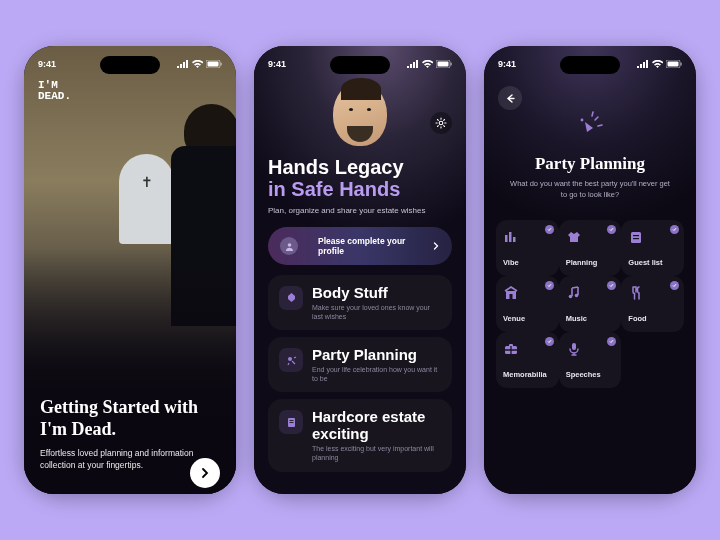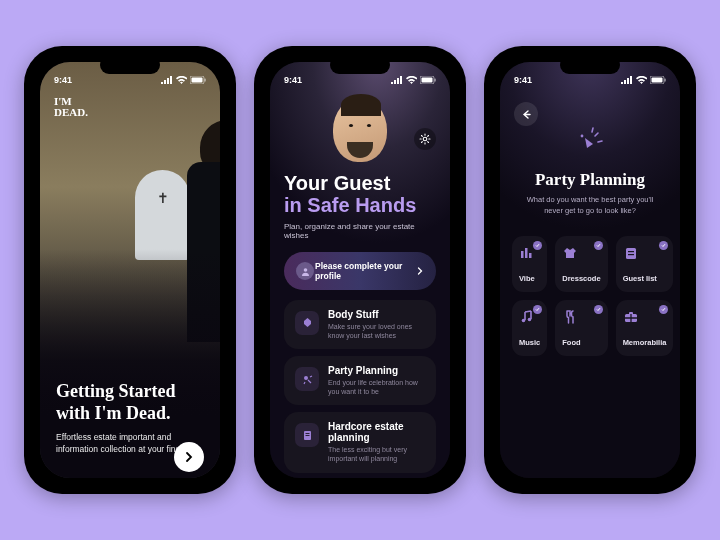--- a/index.html
+++ b/index.html
@@ -1,28 +1,28 @@
 <!DOCTYPE html>
 <html><head>
 <meta charset="utf-8">
 <style>
   * { margin:0; padding:0; box-sizing:border-box; font-family:-apple-system,BlinkMacSystemFont,"Segoe UI",sans-serif; }
   body { background:#bba9f5; width:720px; height:540px; display:flex; justify-content:center; align-items:center; gap:18px; }
 
-  .phone { width:212px; height:448px; background:#000; border-radius:38px; padding:16px; position:relative; box-shadow:0 4px 20px rgba(0,0,0,.3); }
+  .phone { width:212px; height:448px; background:#000; border-radius:38px; padding:0; position:relative; box-shadow:0 4px 20px rgba(0,0,0,.3); }
   .screen { width:100%; height:100%; background:#0a0710; border-radius:30px; overflow:hidden; position:relative; }
   .notch { position:absolute; top:10px; left:50%; transform:translateX(-50%); width:60px; height:18px; background:#000; border-radius:10px; z-index:20; }
 
   .status-bar { position:absolute; top:0; left:0; right:0; height:30px; display:flex; justify-content:space-between; align-items:center; padding:6px 14px 0; color:#fff; font-size:9px; font-weight:600; z-index:15; }
   .status-icons { display:flex; gap:3px; align-items:center; }
 
   
   .s1-bg { position:absolute; inset:0; background:linear-gradient(180deg,#6b5d45 0%,#8a7d5e 30%,#1a1a1f 80%); }
   .s1-logo { position:absolute; top:34px; left:14px; color:#fff; font-size:11px; font-weight:700; line-height:1; z-index:10; }
-  .s1-logo span{ display:block; font-family:Liberation Serif, serif; }
+  .s1-logo span{ display:block; font-family:Liberation Mono, monospace; }
   .s1-figure { position:absolute; top:48px; left:90px; width:130px; height:220px; }
   .tombstone { position:absolute; top:60px; left:5px; width:55px; height:90px; background:#d4d8db; border-radius:28px 28px 4px 4px; }
   .cross { position:absolute; top:20px; left:22px; font-size:14px; color:#333; }
   .person { position:absolute; top:10px; right:-30px; width:115px; height:240px; }
   .hair { position:absolute; top:0; left:25px; width:55px; height:55px; background:#1a1410; border-radius:50% 50% 42% 42%; }
   .suit { position:absolute; top:42px; left:12px; width:85px; height:180px; background:#0c0d12; border-radius:14px 14px 0 0; }
   .s1-gradient { position:absolute; inset:0; background:linear-gradient(180deg,transparent 45%,rgba(10,7,16,.9) 72%,#0a0710 85%); }
   .s1-content { position:absolute; bottom:6px; left:16px; right:16px; color:#fff; z-index:10; }
   .s1-title { font-family:Georgia,serif; font-size:18px; font-weight:700; line-height:1.2; margin-bottom:8px; }
   .s1-sub { font-size:8.5px; line-height:1.4; opacity:.92; margin-bottom:16px; max-width:160px; }
@@ -34,37 +34,37 @@
   .face { width:54px; height:64px; background:linear-gradient(160deg,#e8c4a0,#c49975); border-radius:50% 50% 46% 46%; margin:8px auto 0; position:relative; }
   .facehair { position:absolute; top:-4px; left:8px; width:40px; height:22px; background:#2a1e14; border-radius:50% 50% 0 0; }
   .beard { position:absolute; bottom:4px; left:14px; width:26px; height:16px; background:#3a2e22; border-radius:0 0 14px 14px; }
   .eye { position:absolute; top:26px; width:4px; height:3px; background:#1a1410; border-radius:50%; }
   .eye.l{left:16px;} .eye.r{right:16px;}
   .s2-gear { position:absolute; top:66px; right:14px; width:22px; height:22px; border-radius:50%; background:rgba(0,0,0,.35); display:flex; align-items:center; justify-content:center; z-index:12; }
   .s2-content { position:absolute; top:110px; left:14px; right:14px; z-index:10; }
   .s2-title { font-family:Georgia,serif; font-size:20px; font-weight:700; color:#fff; line-height:1.1; }
   .s2-title-accent { color:#b99cf0; }
   .s2-sub { font-size:8px; color:#c8c2d4; margin:6px 0 12px; }
-  .profile-cta { background:linear-gradient(90deg,#4a2b5c,#3a3768,#252242); border-radius:22px; padding:9px 12px; display:flex; align-items:center; gap:1px; margin-bottom:10px; }
+  .profile-cta { background:linear-gradient(90deg,#4a2b5c,#3a3768,#252242); border-radius:22px; padding:9px 12px; display:flex; align-items:center; gap:20px; margin-bottom:10px; }
   .avatar-dot { width:18px; height:18px; border-radius:50%; background:#6b5a8a; flex-shrink:0; display:flex; align-items:center; justify-content:center; }
   .cta-text { font-size:8.5px; color:#fff; font-weight:600; flex:1; }
   .card { background:#18151f; border-radius:14px; padding:9px 11px; display:flex; gap:9px; align-items:flex-start; margin-bottom:7px; }
   .card-icon { width:24px; height:24px; border-radius:7px; background:#2a2238; display:flex; align-items:center; justify-content:center; flex-shrink:0; margin-top:2px; }
   .card-body { flex:1; }
-  .card-title { font-size:10px; font-weight:700; color:#fff; margin-bottom:2px; }
+  .card-title { font-size:15px; font-weight:700; color:#fff; margin-bottom:2px; }
   .card-sub { font-size:7px; color:#8e879c; line-height:1.3; }
 
   
   .s3-bg { position:absolute; inset:0; background:radial-gradient(ellipse 130% 65% at 50% 0%,#3e3458 0%,#1a1528 35%,#0c0914 62%); }
   .s3-back { position:absolute; top:40px; left:14px; width:24px; height:24px; border-radius:50%; background:rgba(255,255,255,.1); display:flex; align-items:center; justify-content:center; z-index:10; }
   .s3-hero { position:absolute; top:64px; left:0; right:0; text-align:center; z-index:10; }
   .s3-icon { width:36px; height:36px; margin:0 auto 8px; position:relative; }
   .s3-title { font-family:Georgia,serif; font-size:17px; font-weight:700; color:#fff; margin-bottom:5px; }
   .s3-sub { font-size:7.5px; color:#b5aec5; line-height:1.4; padding:0 24px; }
-  .s3-grid { position:absolute; top:174px; left:12px; right:12px; display:grid; grid-template-columns:repeat(4,1fr); gap:8px; z-index:10; }
+  .s3-grid { position:absolute; top:174px; left:12px; right:12px; display:grid; grid-template-columns:repeat(3,1fr); gap:0; z-index:10; }
   .tile { background:#17141f; border-radius:11px; padding:9px 7px; height:56px; display:flex; flex-direction:column; justify-content:space-between; position:relative; }
   .tile-check { position:absolute; top:5px; right:5px; width:9px; height:9px; border-radius:50%; background:#8a72c4; display:flex; align-items:center; justify-content:center; }
   .tile-icon { width:16px; height:16px; }
   .tile-label { font-size:7.5px; font-weight:600; color:#e8e4f0; }
 
   svg { display:block; }
 </style>
 </head>
 <body>
 
@@ -97,21 +97,21 @@
             <rect x="14.5" y="2.5" width="1.2" height="3" rx=".6" fill="#fff" opacity=".6"></rect>
           </svg>
       </div>
     </div>
     <div class="s1-logo">
       <span>I'M</span>
       <span>DEAD.</span>
     </div>
     <div class="s1-content">
       <div class="s1-title">Getting Started with I'm Dead.</div>
-      <div class="s1-sub">Effortless estate important and information collection at your fingertips.</div>
+      <div class="s1-sub">Effortless loved planning and information collection at your fingertips.</div>
       <div class="s1-fab">
         <svg width="12" height="12" viewBox="0 0 12 12">
             <path d="M4 2l4 4-4 4" stroke="#000" stroke-width="1.8" fill="none" stroke-linecap="round"></path>
           </svg>
       </div>
     </div>
   </div>
 </div>
 
 <div class="phone">
@@ -143,21 +143,21 @@
         </div>
     </div>
     <div class="s2-gear">
       <svg width="12" height="12" viewBox="0 0 12 12">
           <circle cx="6" cy="6" r="1.8" fill="none" stroke="#fff" stroke-width="1.1"></circle>
           <path d="M6 1v1.2M6 9.8V11M1 6h1.2M9.8 6H11M2.5 2.5l.8.8M8.7 8.7l.8.8M2.5 9.5l.8-.8M8.7 3.3l.8-.8" stroke="#fff" stroke-width="1.1" stroke-linecap="round"></path>
         </svg>
     </div>
     <div class="s2-content">
       <div class="s2-title">
-        <span>Your Guest</span><br>
+        <span>Hands Legacy</span><br>
         <span class="s2-title-accent">in Safe Hands</span>
       </div>
       <div class="s2-sub">Plan, organize and share your estate wishes</div>
       <div class="profile-cta">
         <div class="avatar-dot">
           <svg width="9" height="9" viewBox="0 0 9 9">
               <circle cx="4.5" cy="3" r="1.8" fill="#c9b8e8"></circle>
               <path d="M1 9c0-2 1.6-3.2 3.5-3.2S8 7 8 9" fill="#c9b8e8"></path>
             </svg>
         </div>
@@ -192,21 +192,21 @@
       </div>
       <div class="card">
         <div class="card-icon">
             <svg width="13" height="13" viewBox="0 0 13 13">
               <rect x="3" y="2" width="7" height="9" rx="1" fill="#9b7fd4"></rect>
               <rect x="4.5" y="4" width="4" height="1" fill="#2a2238"></rect>
               <rect x="4.5" y="6" width="4" height="1" fill="#2a2238"></rect>
             </svg>
           </div>
         <div class="card-body">
-          <div class="card-title">Hardcore estate planning</div>
+          <div class="card-title">Hardcore estate exciting</div>
           <div class="card-sub">The less exciting but very important will planning</div>
         </div>
       </div>
     </div>
   </div>
 </div>
 
 <div class="phone">
   <div class="notch"></div>
   <div class="screen">
@@ -260,21 +260,21 @@
       </div>
       <div class="tile">
         <div class="tile-check">
             <svg width="5" height="5" viewBox="0 0 5 5">
               <path d="M1 2.5l1 1 2-2.3" stroke="#fff" stroke-width="1" fill="none"></path>
             </svg>
           </div>
         <svg class="tile-icon" viewBox="0 0 16 16">
             <path d="M5 3l3 2 3-2 3 3-2 2v5H4V8L2 6z" fill="#9b7fd4"></path>
           </svg>
-        <span class="tile-label">Dresscode</span>
+        <span class="tile-label">Planning</span>
       </div>
       <div class="tile">
         <div class="tile-check">
             <svg width="5" height="5" viewBox="0 0 5 5">
               <path d="M1 2.5l1 1 2-2.3" stroke="#fff" stroke-width="1" fill="none"></path>
             </svg>
           </div>
         <svg class="tile-icon" viewBox="0 0 16 16">
             <rect x="3" y="3" width="10" height="11" rx="1.5" fill="#9b7fd4"></rect>
             <rect x="5" y="6" width="6" height="1.2" fill="#17141f"></rect>

